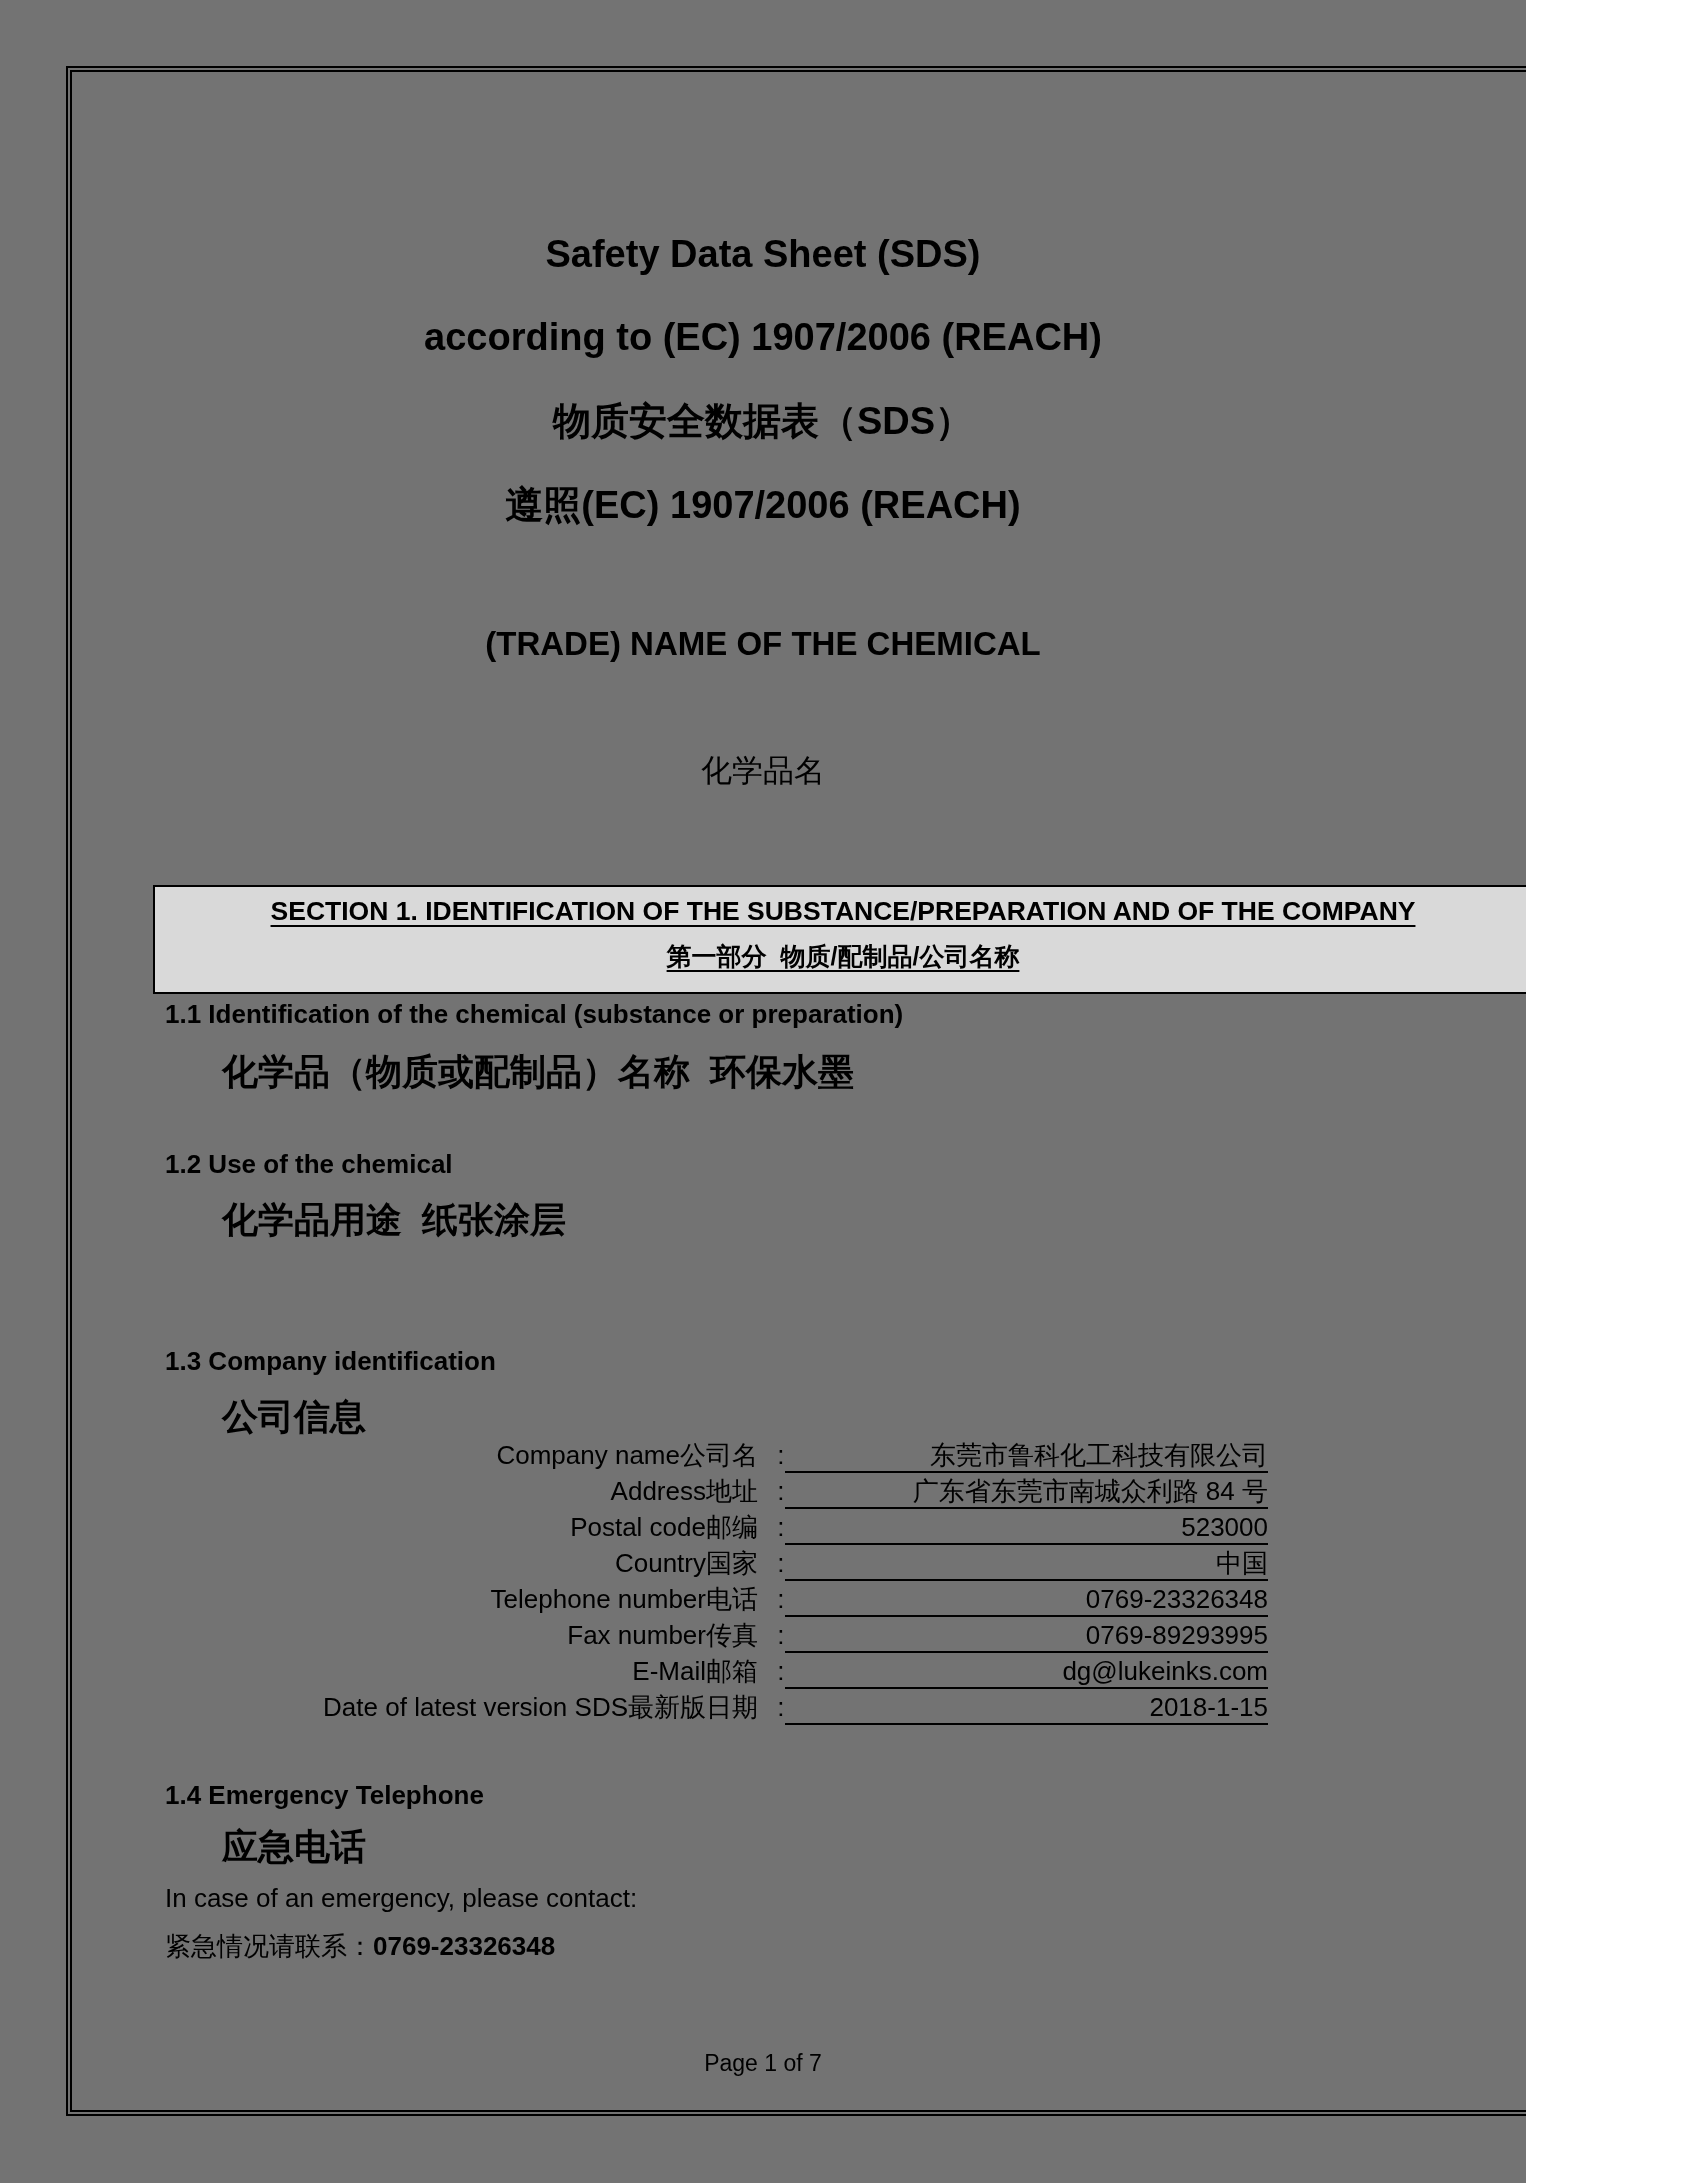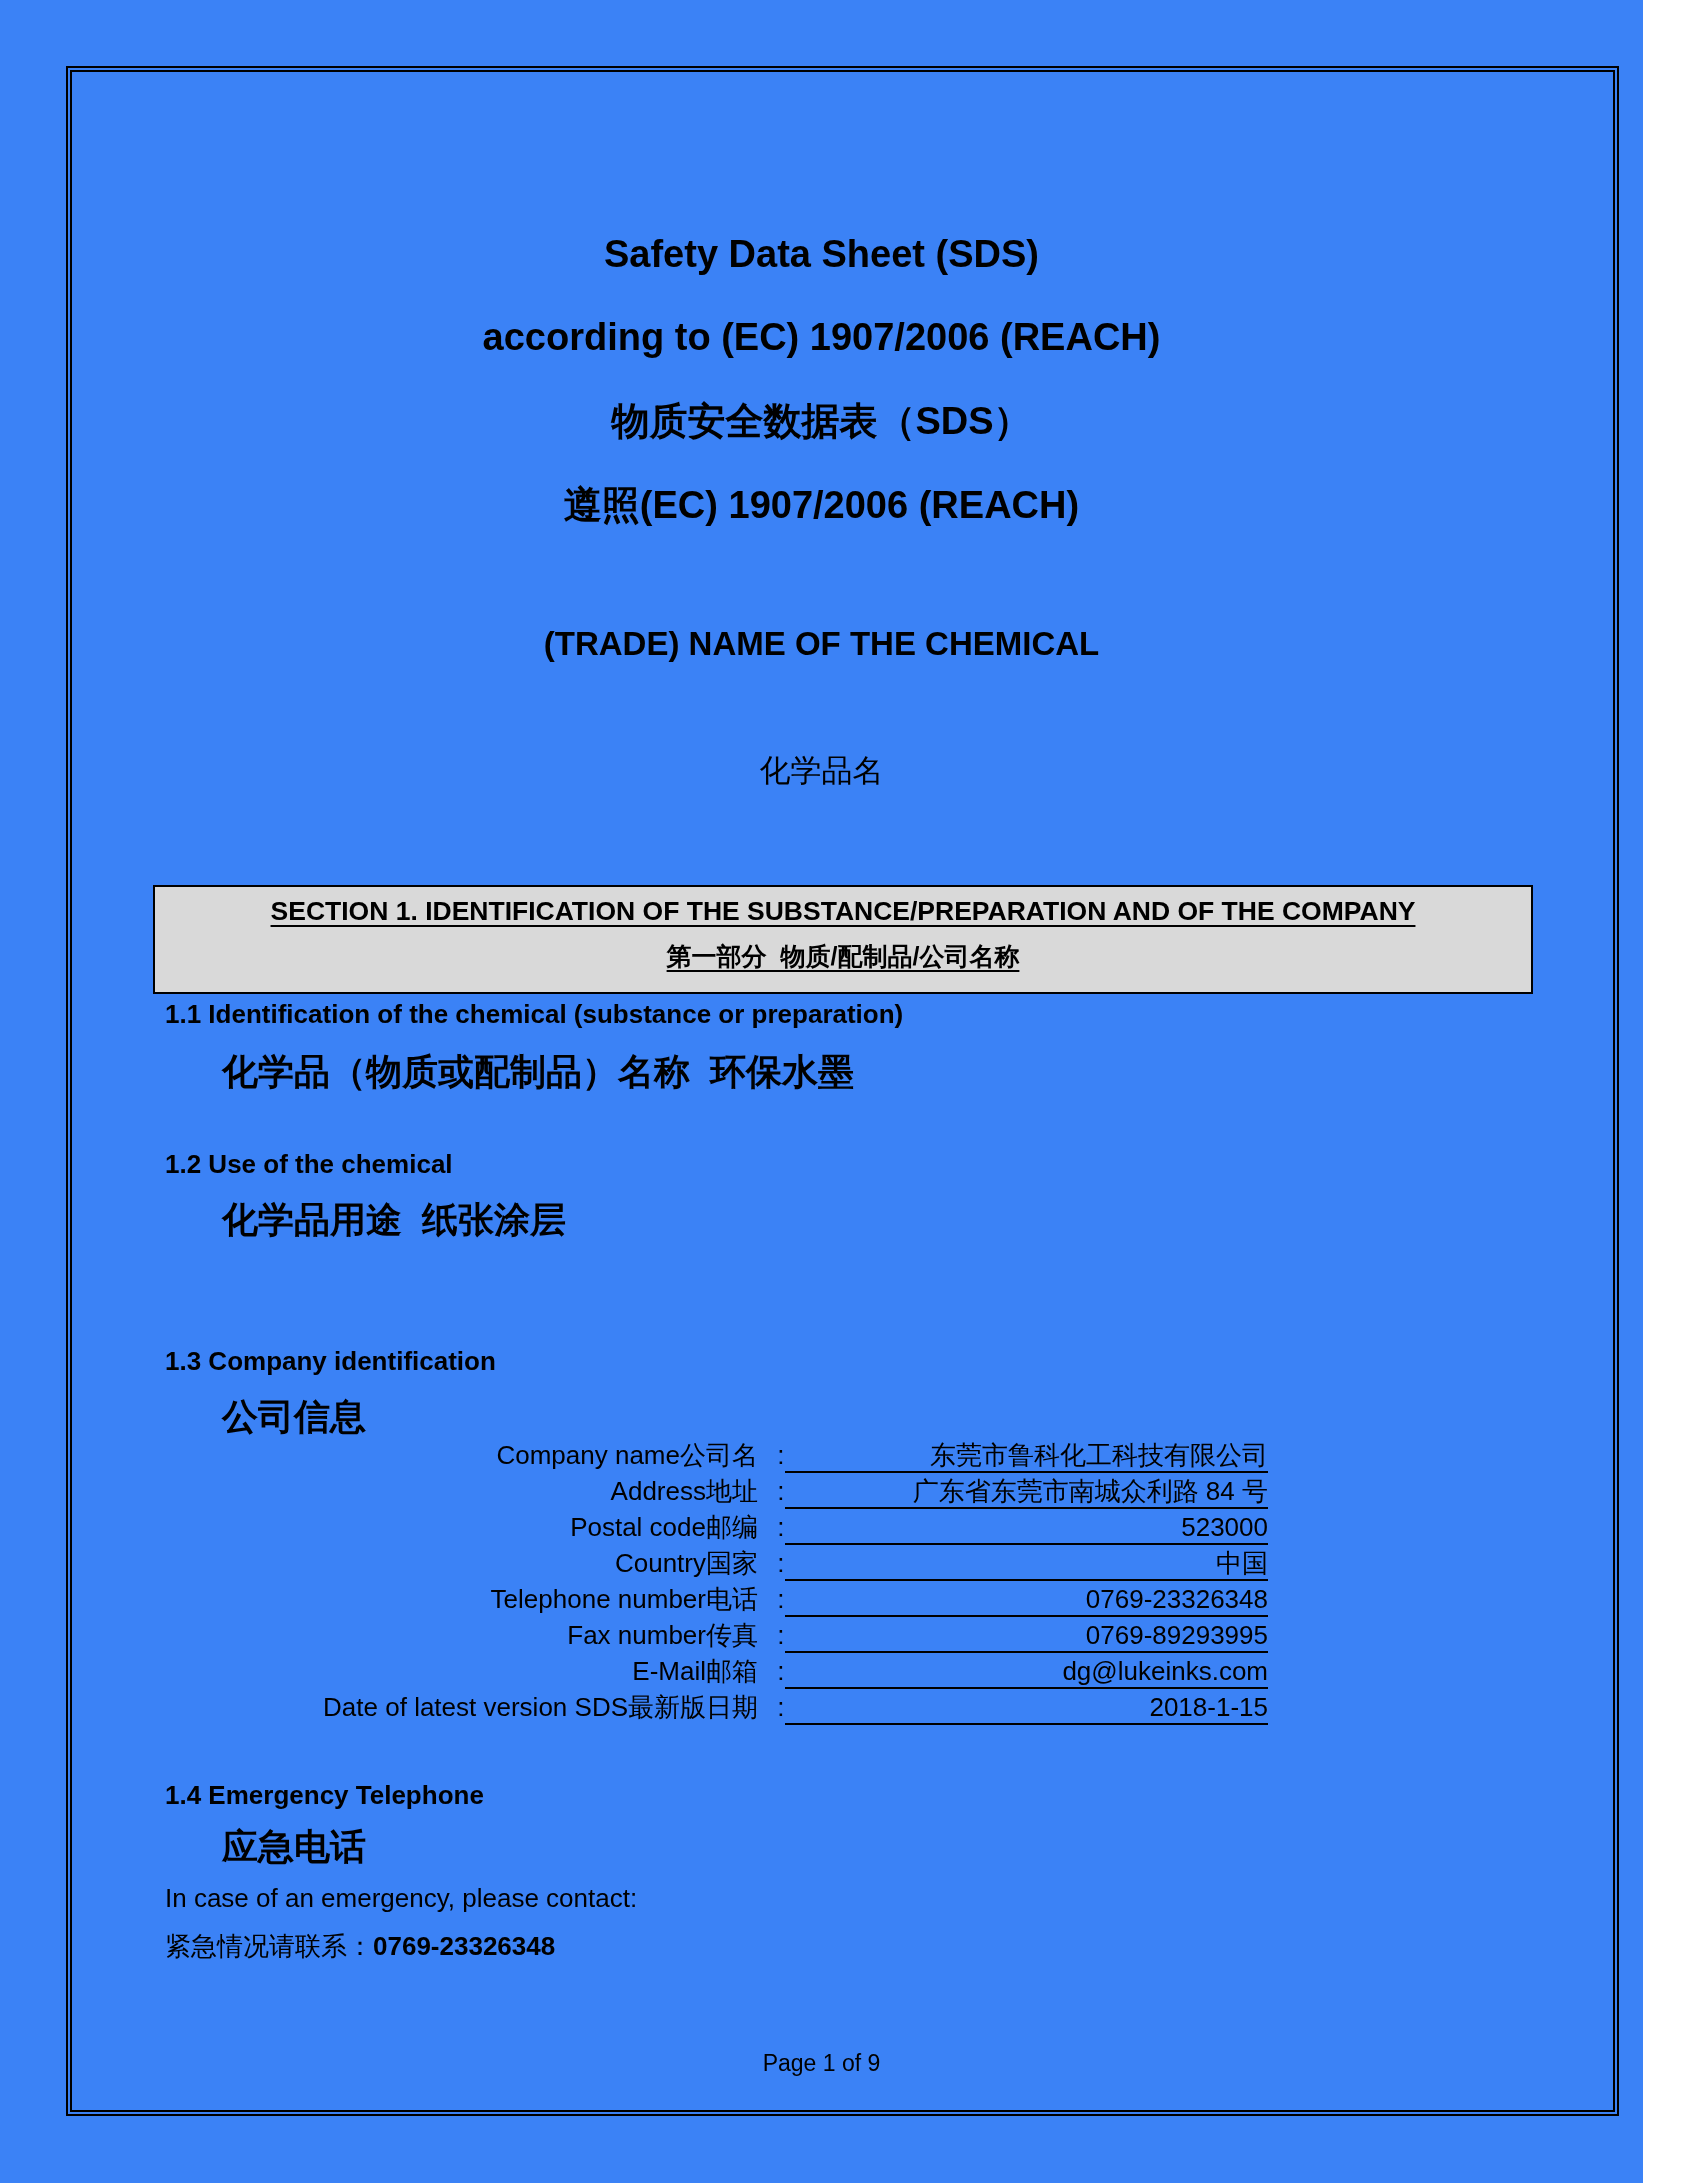--- a/index.html
+++ b/index.html
@@ -1,19 +1,19 @@
 <!DOCTYPE html>
 <html style="font-size:10.6px"><head>
 <meta charset="utf-8">
 <style>
   html,body { margin:0; padding:0; background:#ffffff; }
   .page {
     position:relative;
-    width:1643px; height:2183px;
-    background:#3b82f6;
+    width:1526px; height:2183px;
+    background:#737373;
     color:#000000;
     font-family:"Liberation Sans", sans-serif;
     overflow:hidden;
   }
   .abs { position:absolute; white-space:pre-wrap; }
   .c { left:0; right:0; text-align:center; }
   .border-box {
     position:absolute; left:66px; top:66px;
     width:1553px; height:2050px;
     border:6.6px double #000;
@@ -143,16 +143,16 @@
 
   </div>
 
   <div class="abs h2" style="left:165px; top:1780px">1.4 Emergency Telephone</div>
   <div class="abs cnln" style="left:222px; top:1823px">应急电话</div>
 
   <div class="abs body-ln" style="left:165px; top:1883px">In case of an emergency, please contact:</div>
 
   <div class="abs body-ln" style="left:165px; top:1929px"><span class="emg-cn-label">紧急情况请联系：</span><span class="emg-phone">0769-23326348</span></div>
 
-  <div class="abs c footer" style="top:2050px">Page 1 of 9</div>
+  <div class="abs c footer" style="top:2050px">Page 1 of 7</div>
 
 </div>
 
 
 </body></html>

